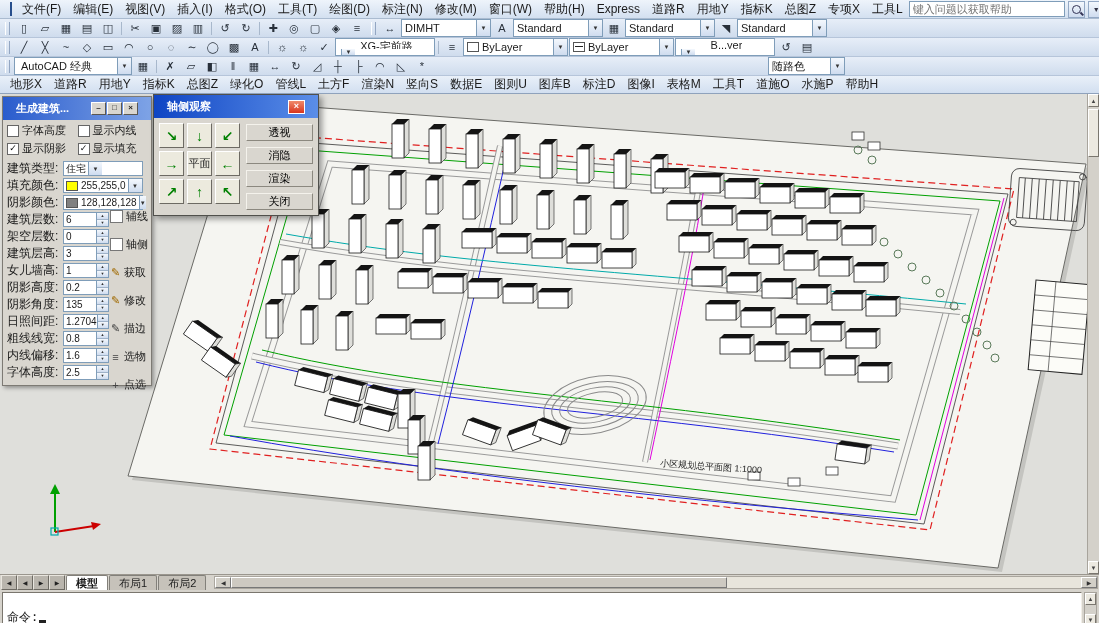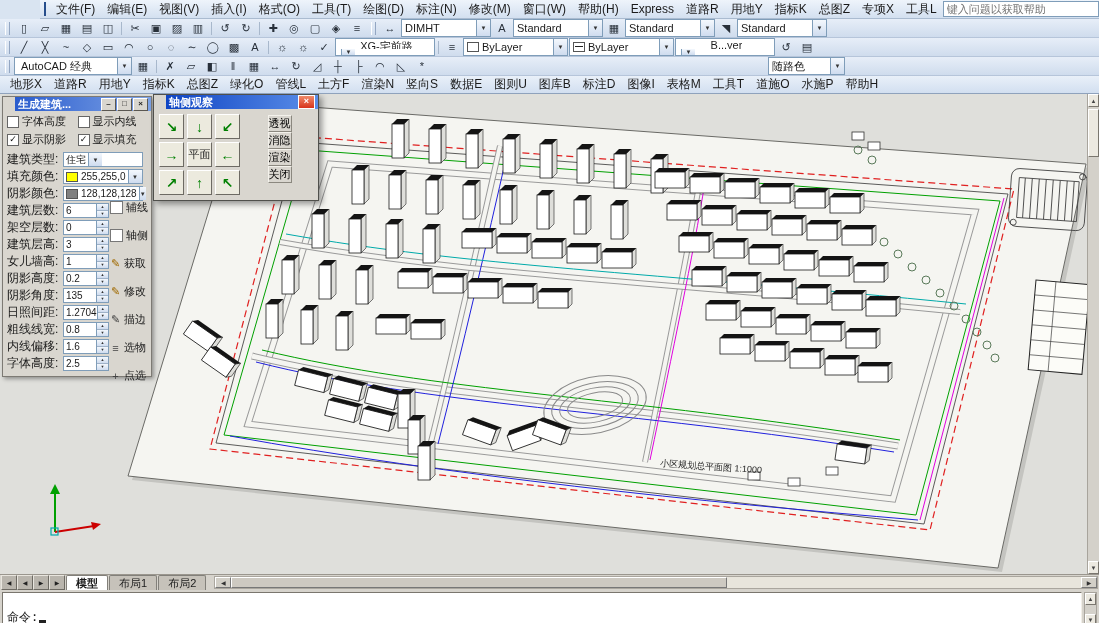--- a/index.html
+++ b/index.html
@@ -1,20 +1,20 @@
 <!DOCTYPE html>
 <html><head>
 <meta charset="utf-8">
 <style>
   html,body{margin:0;padding:0;}
   body{font-family:"Liberation Sans","DejaVu Sans",sans-serif;font-size:12px;color:#1a1a1a;}
   .screen{position:relative;width:1099px;height:623px;background:#d9e4f1;overflow:hidden;}
 
   
-  .menubar{height:18px;display:flex;align-items:center;background:linear-gradient(#eef4fb,#d3e0f0);border-bottom:1px solid #aabbd0;padding:0 2px;margin-left:40px;}
+  .menubar{height:18px;display:flex;align-items:center;background:linear-gradient(#eef4fb,#d3e0f0);border-bottom:1px solid #aabbd0;padding:0 8px;}
   .appicon{width:14px;height:12px;background:linear-gradient(#7fb0e8,#2d62b8);border:1px solid #274e8c;margin:0 4px 0 2px;}
   .mi{padding:1px 6px;white-space:nowrap;cursor:default;}
   .help{margin-left:auto;display:flex;align-items:center;gap:3px;padding-right:4px;}
   .helpin{width:148px;height:14px;font-size:11px;border:1px solid #7f9db9;padding:0 3px;font-family:inherit;}
   .hbtn{width:15px;height:15px;display:flex;align-items:center;justify-content:center;background:linear-gradient(#f4f8fd,#cfdcef);border:1px solid #93a8c4;font-size:7px;color:#334;}
   .mag{width:7px;height:7px;border:1.5px solid #335;border-radius:50%;position:relative;}
   .mag::after{content:"";position:absolute;width:4px;height:1.5px;background:#335;transform:rotate(45deg);right:-4px;bottom:-2px;}
   .car::before{content:"▼";}
 
   
@@ -39,21 +39,21 @@
   
   .canvas{position:relative;height:480px;background:#dfdfdb;overflow:hidden;}
   .canvas svg{position:absolute;left:0;top:0;}
   .vscroll{position:absolute;right:0;top:0;bottom:0;width:11px;background:#d4d1ca;border-left:1px solid #a8a49c;display:flex;flex-direction:column;}
   .varrow{height:11px;background:#ece9e0;border:1px solid;border-color:#fff #7a766e #7a766e #fff;font-size:6px;display:flex;align-items:center;justify-content:center;color:#444;}
   .vtrack{flex:1;position:relative;}
   .vthumb{position:absolute;left:0;right:0;top:2px;height:46px;background:#ece9e0;border:1px solid;border-color:#fff #7a766e #7a766e #fff;}
 
   
   .bdlg{position:absolute;left:2px;top:2px;width:148px;background:#d9d6cf;border:1px solid #7d7a74;box-shadow:2px 2px 4px rgba(0,0,0,.35);}
-  .tbar{height:14px;display:flex;align-items:center;background:linear-gradient(90deg,#2a5ccd,#7ea3e6);color:#fff;font-size:11px;font-weight:bold;padding:0 3px;white-space:nowrap;overflow:hidden;margin-left:12px;}
+  .tbar{height:23px;display:flex;align-items:center;background:linear-gradient(90deg,#2a5ccd,#7ea3e6);color:#fff;font-size:11px;font-weight:bold;padding:0 13px;white-space:nowrap;overflow:hidden;}
   .wb{width:13px;height:11px;flex:none;background:#d9d6cf;border:1px solid;border-color:#fff #5a5751 #5a5751 #fff;font-size:8px;line-height:9px;text-align:center;color:#222;margin-left:1px;}
   .wb-min::before{content:"–";} .wb-res::before{content:"□";} .wb-x::before{content:"×";}
   .bbody{position:relative;padding:3px 3px 4px 4px;}
   .checks{display:grid;grid-template-columns:1fr 1fr;row-gap:3px;margin-bottom:4px;}
   .chk{display:flex;align-items:center;gap:3px;font-size:11px;white-space:nowrap;}
   .box{width:10px;height:10px;flex:none;background:#fff;border:1px solid #666;font-size:9px;line-height:9px;text-align:center;color:#111;}
   .frow{display:flex;align-items:center;height:17px;}
   .flabel{width:56px;font-size:12px;white-space:nowrap;flex:none;}
   .ctl{display:flex;align-items:center;height:15px;background:#fff;border:1px solid #7f9db9;font-size:10px;padding-left:2px;box-sizing:border-box;}
   .ctl.wide{width:80px;}
@@ -71,21 +71,21 @@
   .sw-yellow{background:#ffff00;} .sw-gray{background:#808080;}
 
   
   .adlg{position:absolute;left:153px;top:0px;width:164px;background:#d9d6cf;border:1px solid #50504c;box-shadow:3px 3px 6px rgba(0,0,0,.4);}
   .adlg .tbar{background:linear-gradient(90deg,#0f45c4,#5b8ee8);}
   .xbtn{margin-left:auto;width:15px;height:12px;background:linear-gradient(#f08a6a,#d8341c);border:1px solid #fff;color:#fff;font-size:9px;line-height:10px;text-align:center;font-weight:bold;}
   .abody{display:flex;padding:5px;gap:6px;}
   .agrid{display:grid;grid-template-columns:repeat(3,25px);grid-auto-rows:25px;gap:3px;}
   .abtn{background:#eceade;border:1px solid;border-color:#fff #6d6a63 #6d6a63 #fff;display:flex;align-items:center;justify-content:center;color:#008000;font-size:14px;font-weight:bold;padding:0;font-family:inherit;}
   .abtn.plan{color:#1a1a1a;font-size:11px;font-weight:normal;}
-  .acol{display:flex;flex-direction:column;gap:0;flex:1;padding-top:1px;align-items:center;}
+  .acol{display:flex;flex-direction:column;gap:6px;flex:1;padding-top:1px;}
   .flatbtn{height:17px;background:#d9d6cf;border:1px solid;border-color:#f4f2ec #8b887f #8b887f #f4f2ec;font-size:11px;font-family:inherit;display:flex;align-items:center;justify-content:center;padding:0;}
 
   
   .tabstrip{height:15px;display:flex;align-items:stretch;background:#d6d3cc;border-top:1px solid #9a968e;padding-left:1px;}
   .tnavb{width:14px;background:#b9b5ad;border:1px solid;border-color:#e8e5de #6d6a63 #6d6a63 #e8e5de;font-size:6px;display:flex;align-items:center;justify-content:center;color:#222;}
   .tab{padding:0 9px;font-size:11px;display:flex;align-items:center;border:1px solid #82807a;border-bottom:none;background:#c6c2ba;border-radius:2px 2px 0 0;margin-left:1px;white-space:nowrap;}
   .tab.active{background:#ffffff;font-weight:bold;}
   .hscroll{flex:1;display:flex;margin:1px 1px 1px 8px;background:#e8e5dc;border:1px solid #aaa69e;}
   .harrow{width:14px;background:#d2cfc7;border:1px solid;border-color:#fff #777 #777 #fff;font-size:6px;display:flex;align-items:center;justify-content:center;color:#333;}
   .hthumb{width:56%;background:#cdc9c1;border:1px solid;border-color:#fff #777 #777 #fff;}

